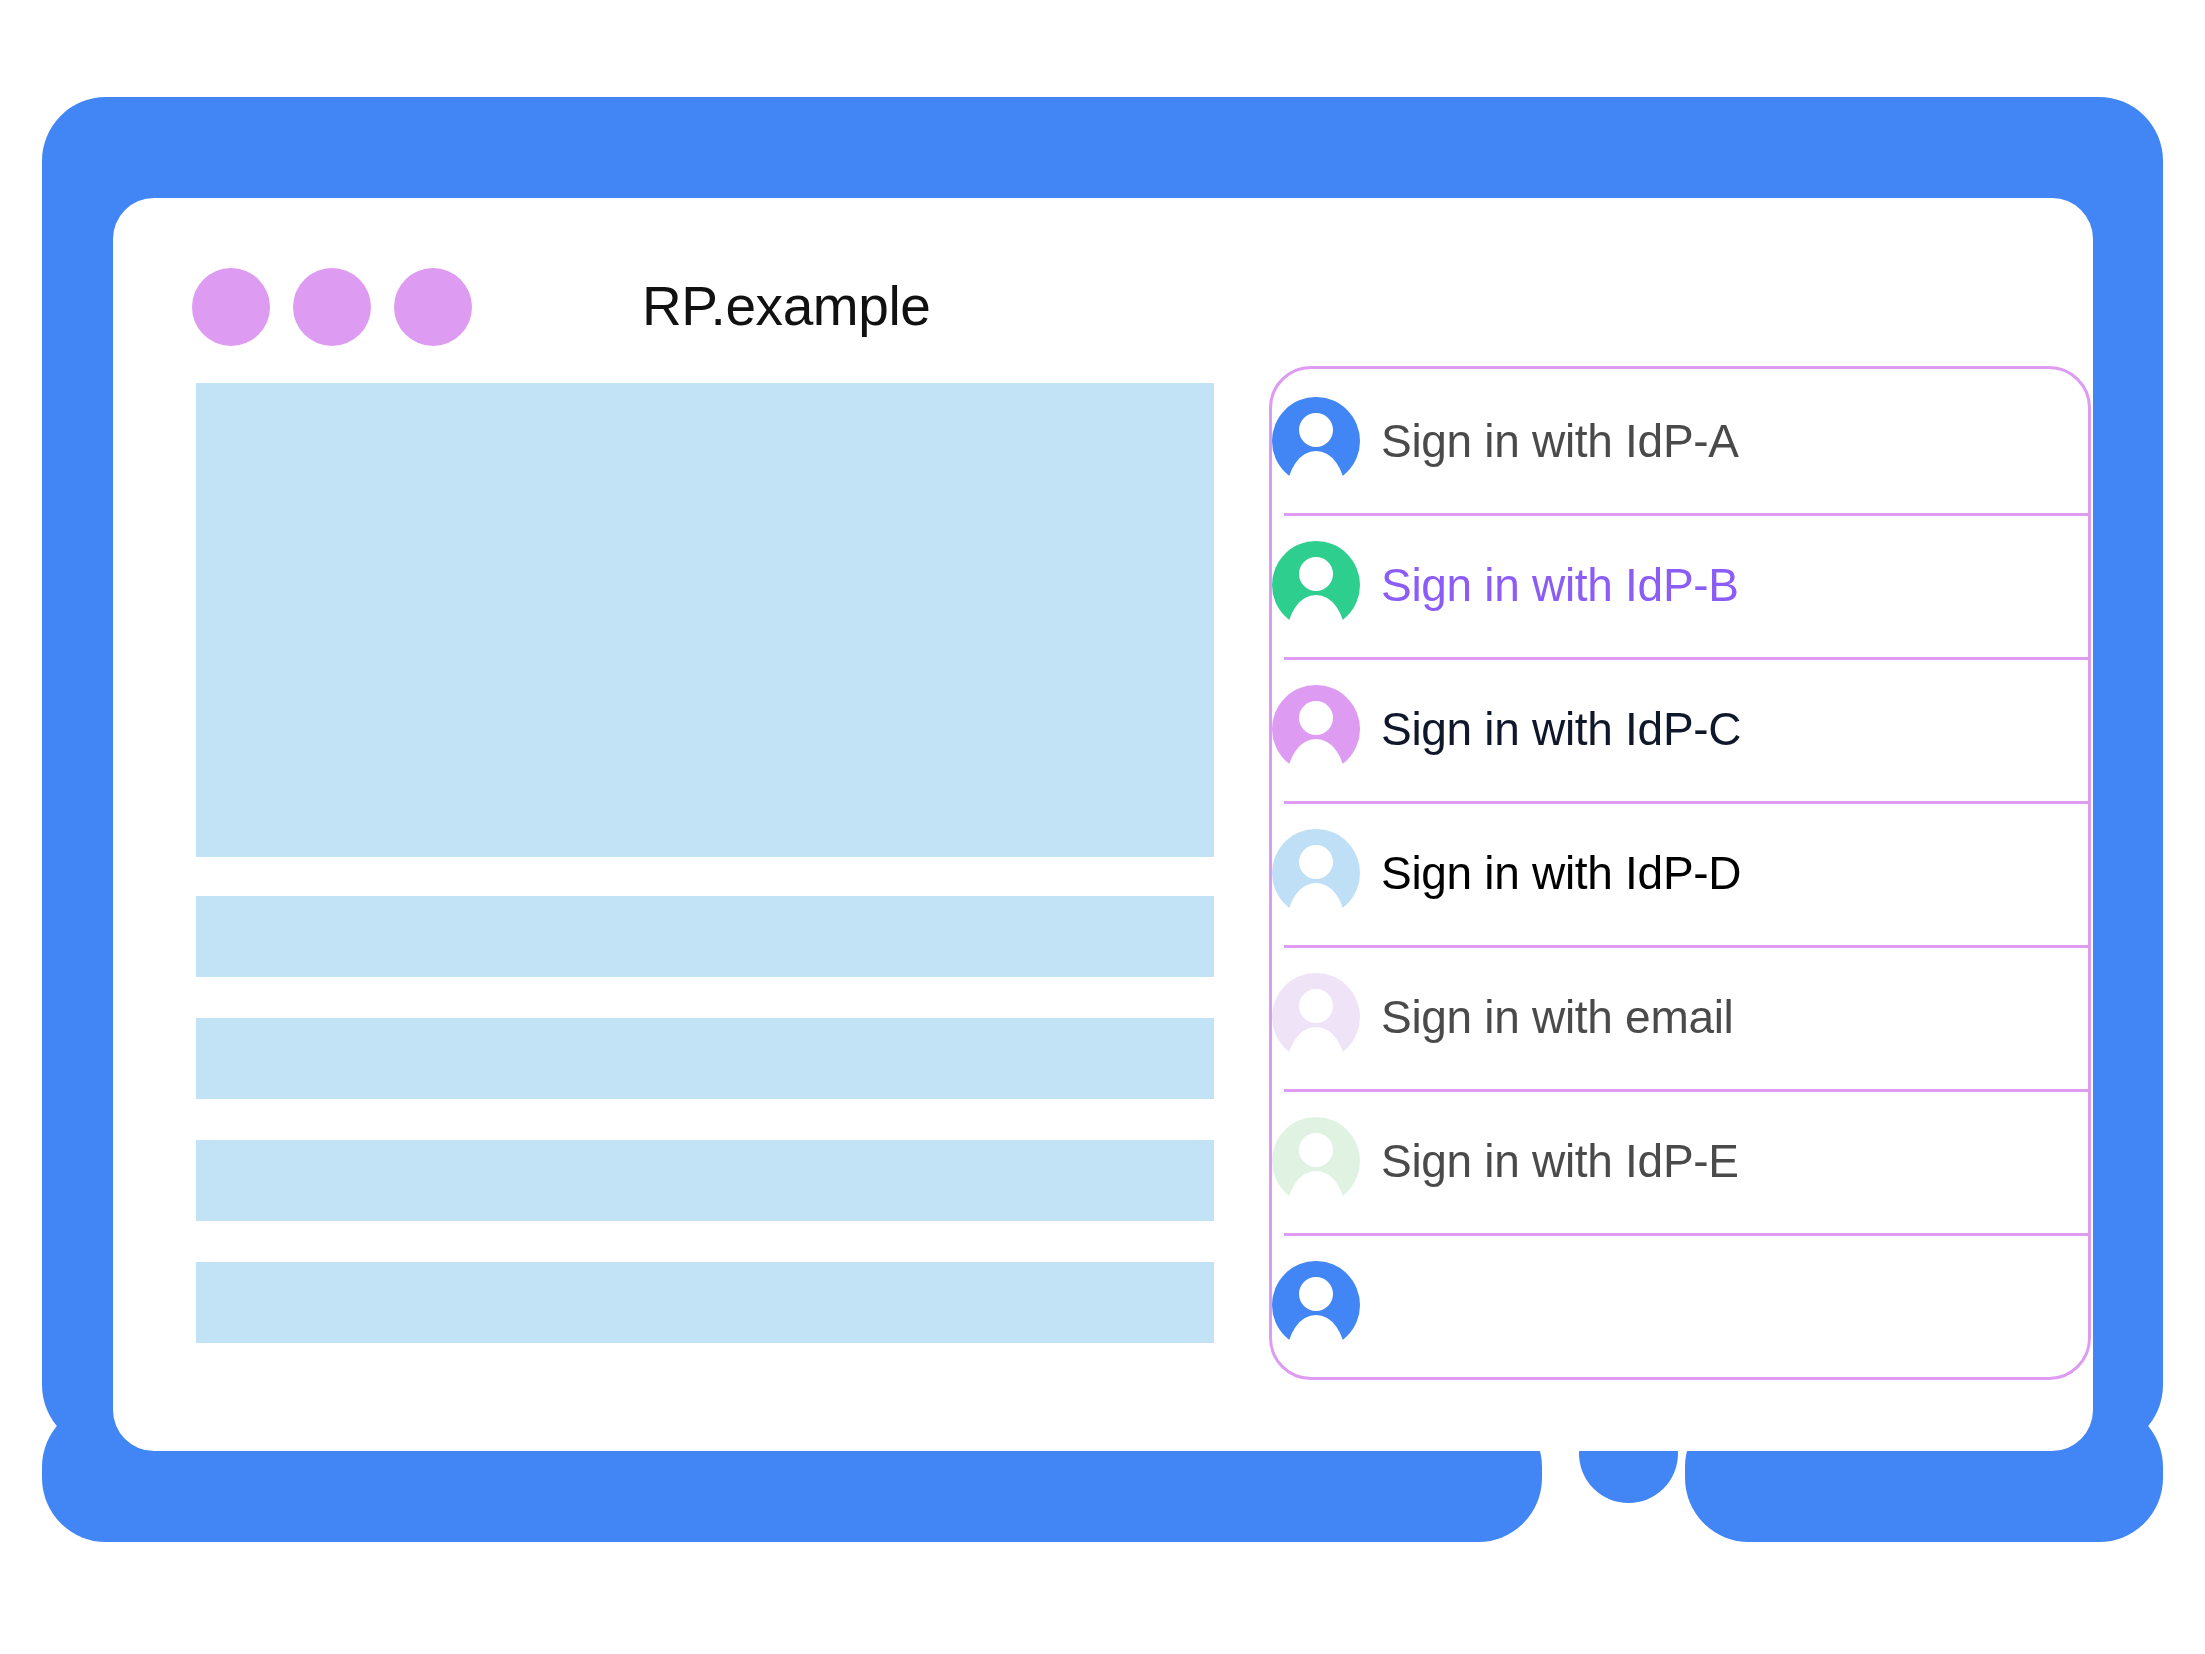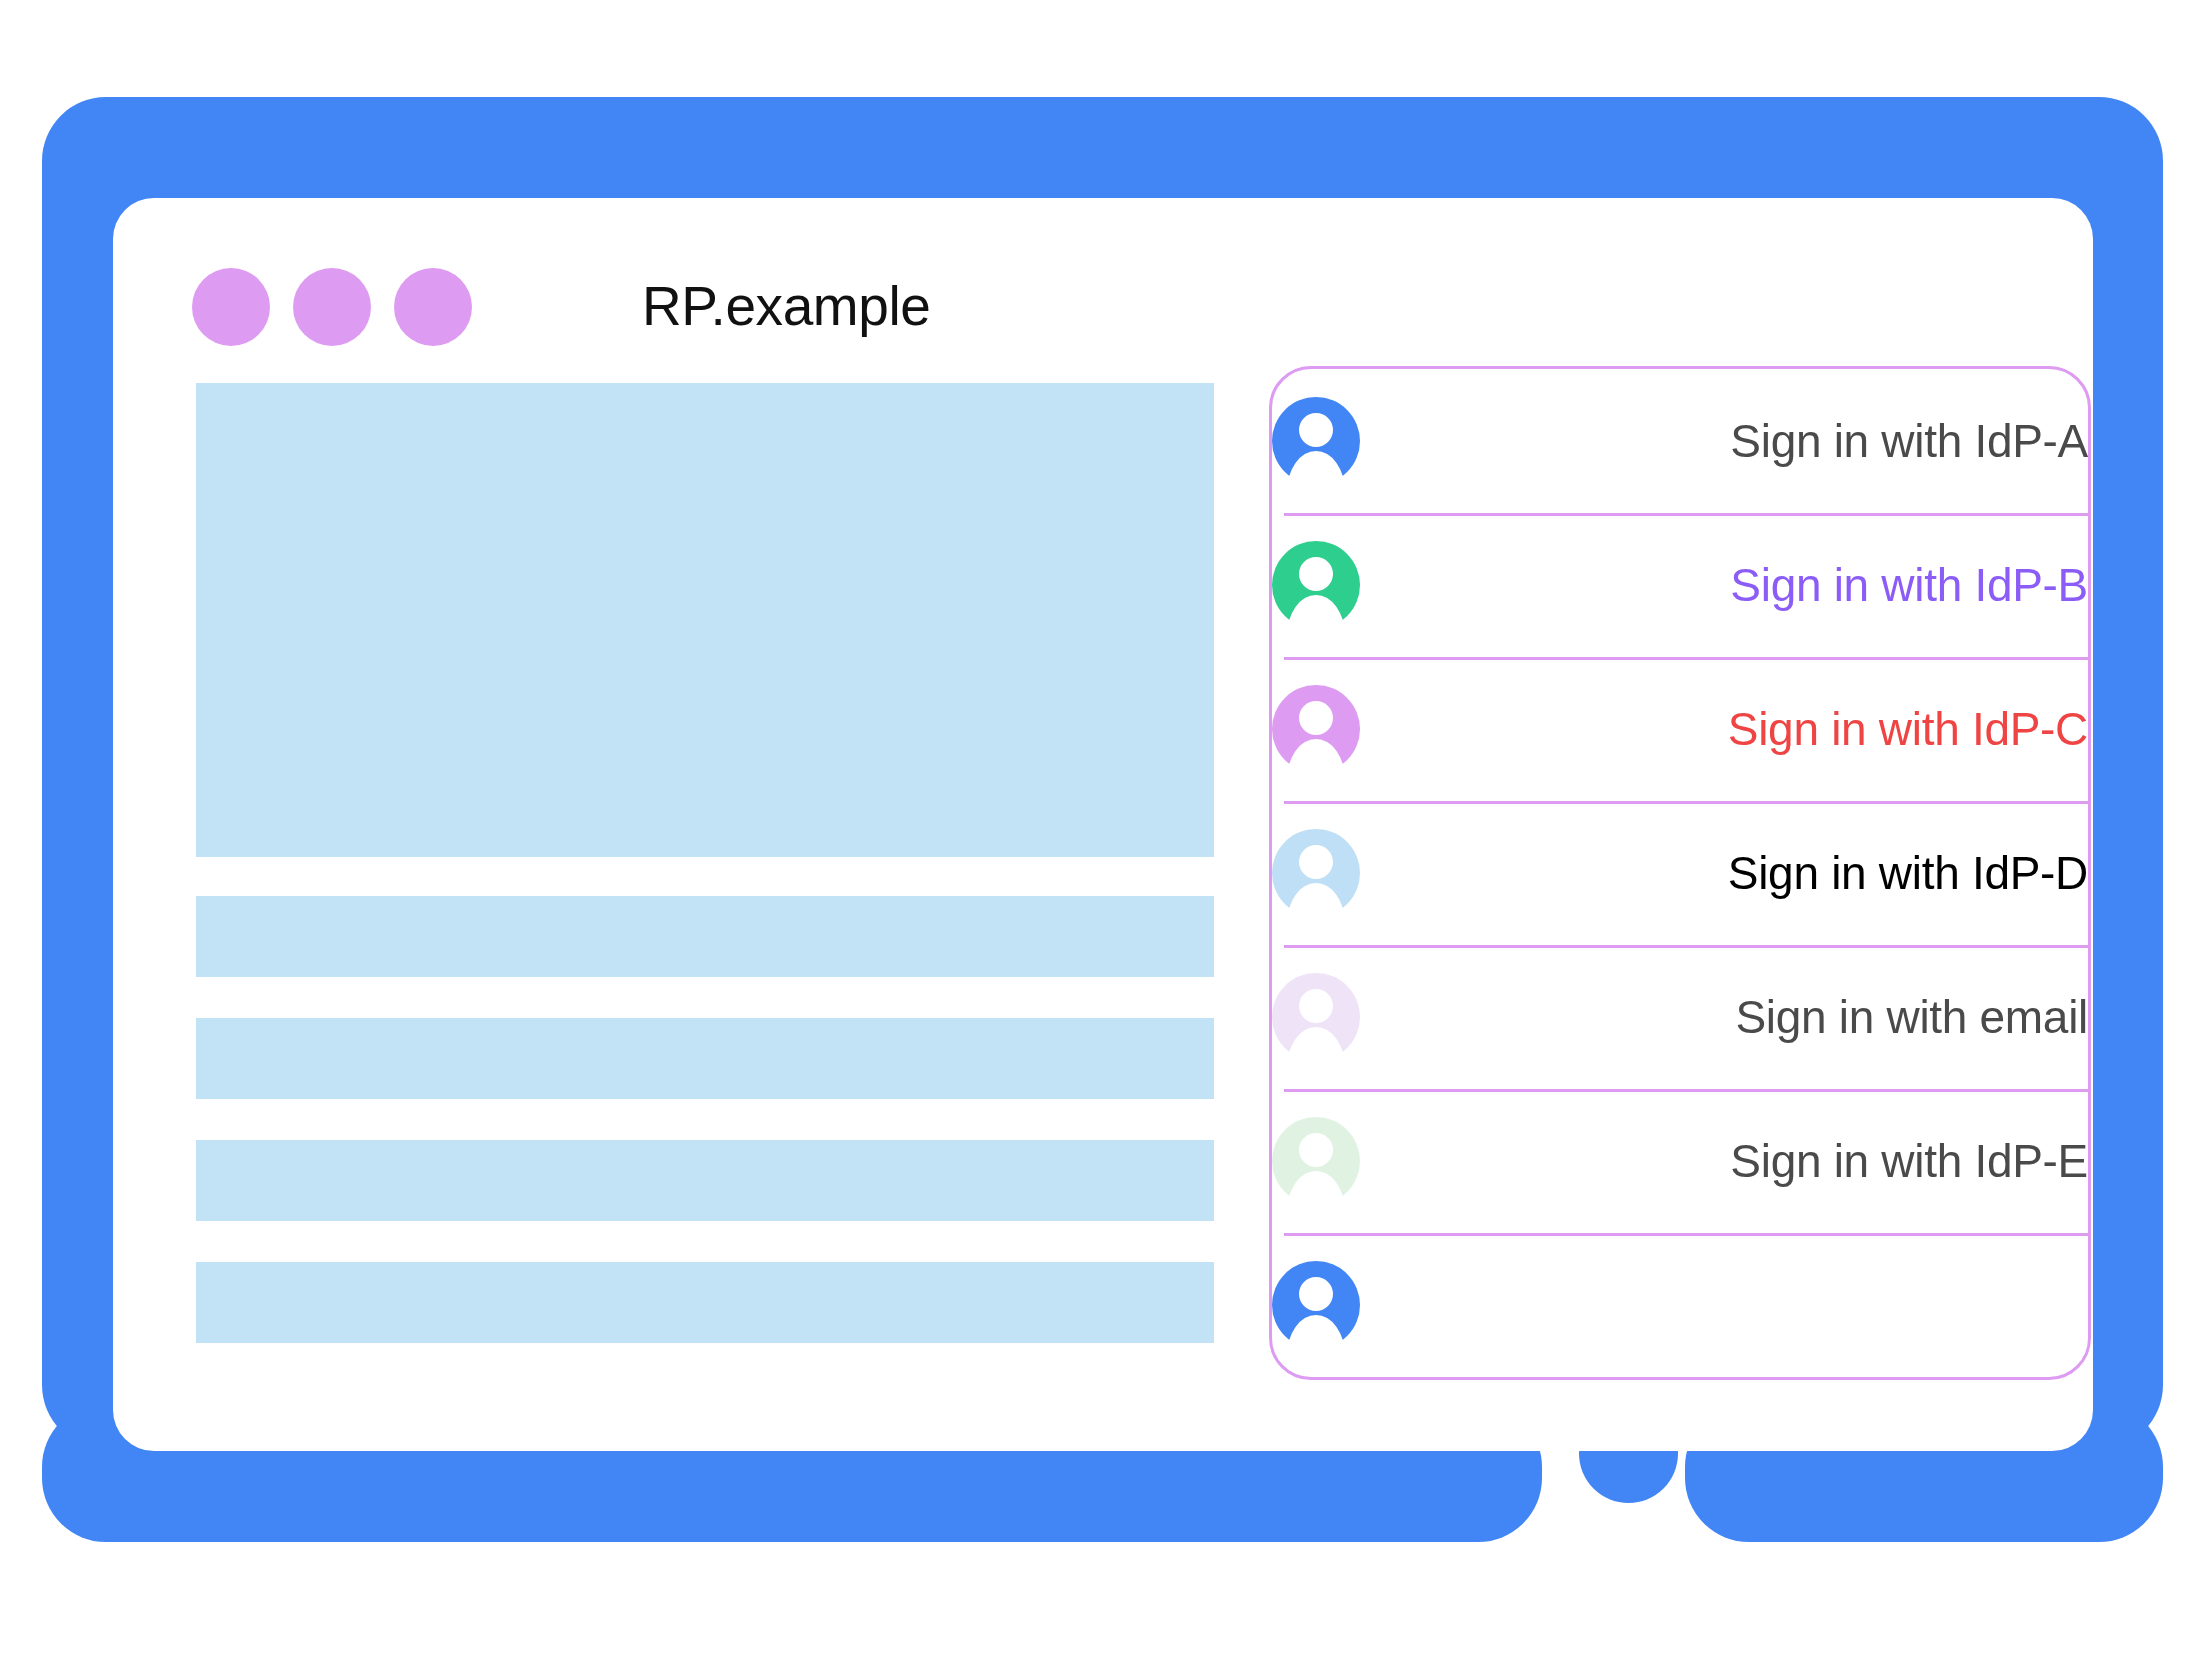--- a/index.html
+++ b/index.html
@@ -136,21 +136,20 @@
     border-radius: 42px;
     background: #ffffff;
     overflow: hidden;
   }
   .signin-row {
     position: relative;
     display: flex;
     align-items: center;
     height: 144px;
     box-sizing: border-box;
-    justify-content: space-between;
   }
   .signin-row + .signin-row::before {
     content: "";
     position: absolute;
     left: 12.4px;
     right: 0;
     top: 0;
     height: 2.6px;
     background: #DD9BF2;
   }
@@ -234,21 +233,21 @@
           <div class="body"></div>
         </div>
         <div class="signin-label" style="color: #8b5cf6;">Sign in with IdP-B</div>
       </div>
 
       <div class="signin-row">
         <div class="avatar" style="background: rgb(221, 155, 242);">
           <div class="head"></div>
           <div class="body"></div>
         </div>
-        <div class="signin-label" style="color: #ef4444;">Sign in with IdP-C</div>
+        <div class="signin-label" style="color: #0f172a;">Sign in with IdP-C</div>
       </div>
 
       <div class="signin-row">
         <div class="avatar" style="background: rgb(190, 223, 245);">
           <div class="head"></div>
           <div class="body"></div>
         </div>
         <div class="signin-label" style="color: #000000;">Sign in with IdP-D</div>
       </div>
 

